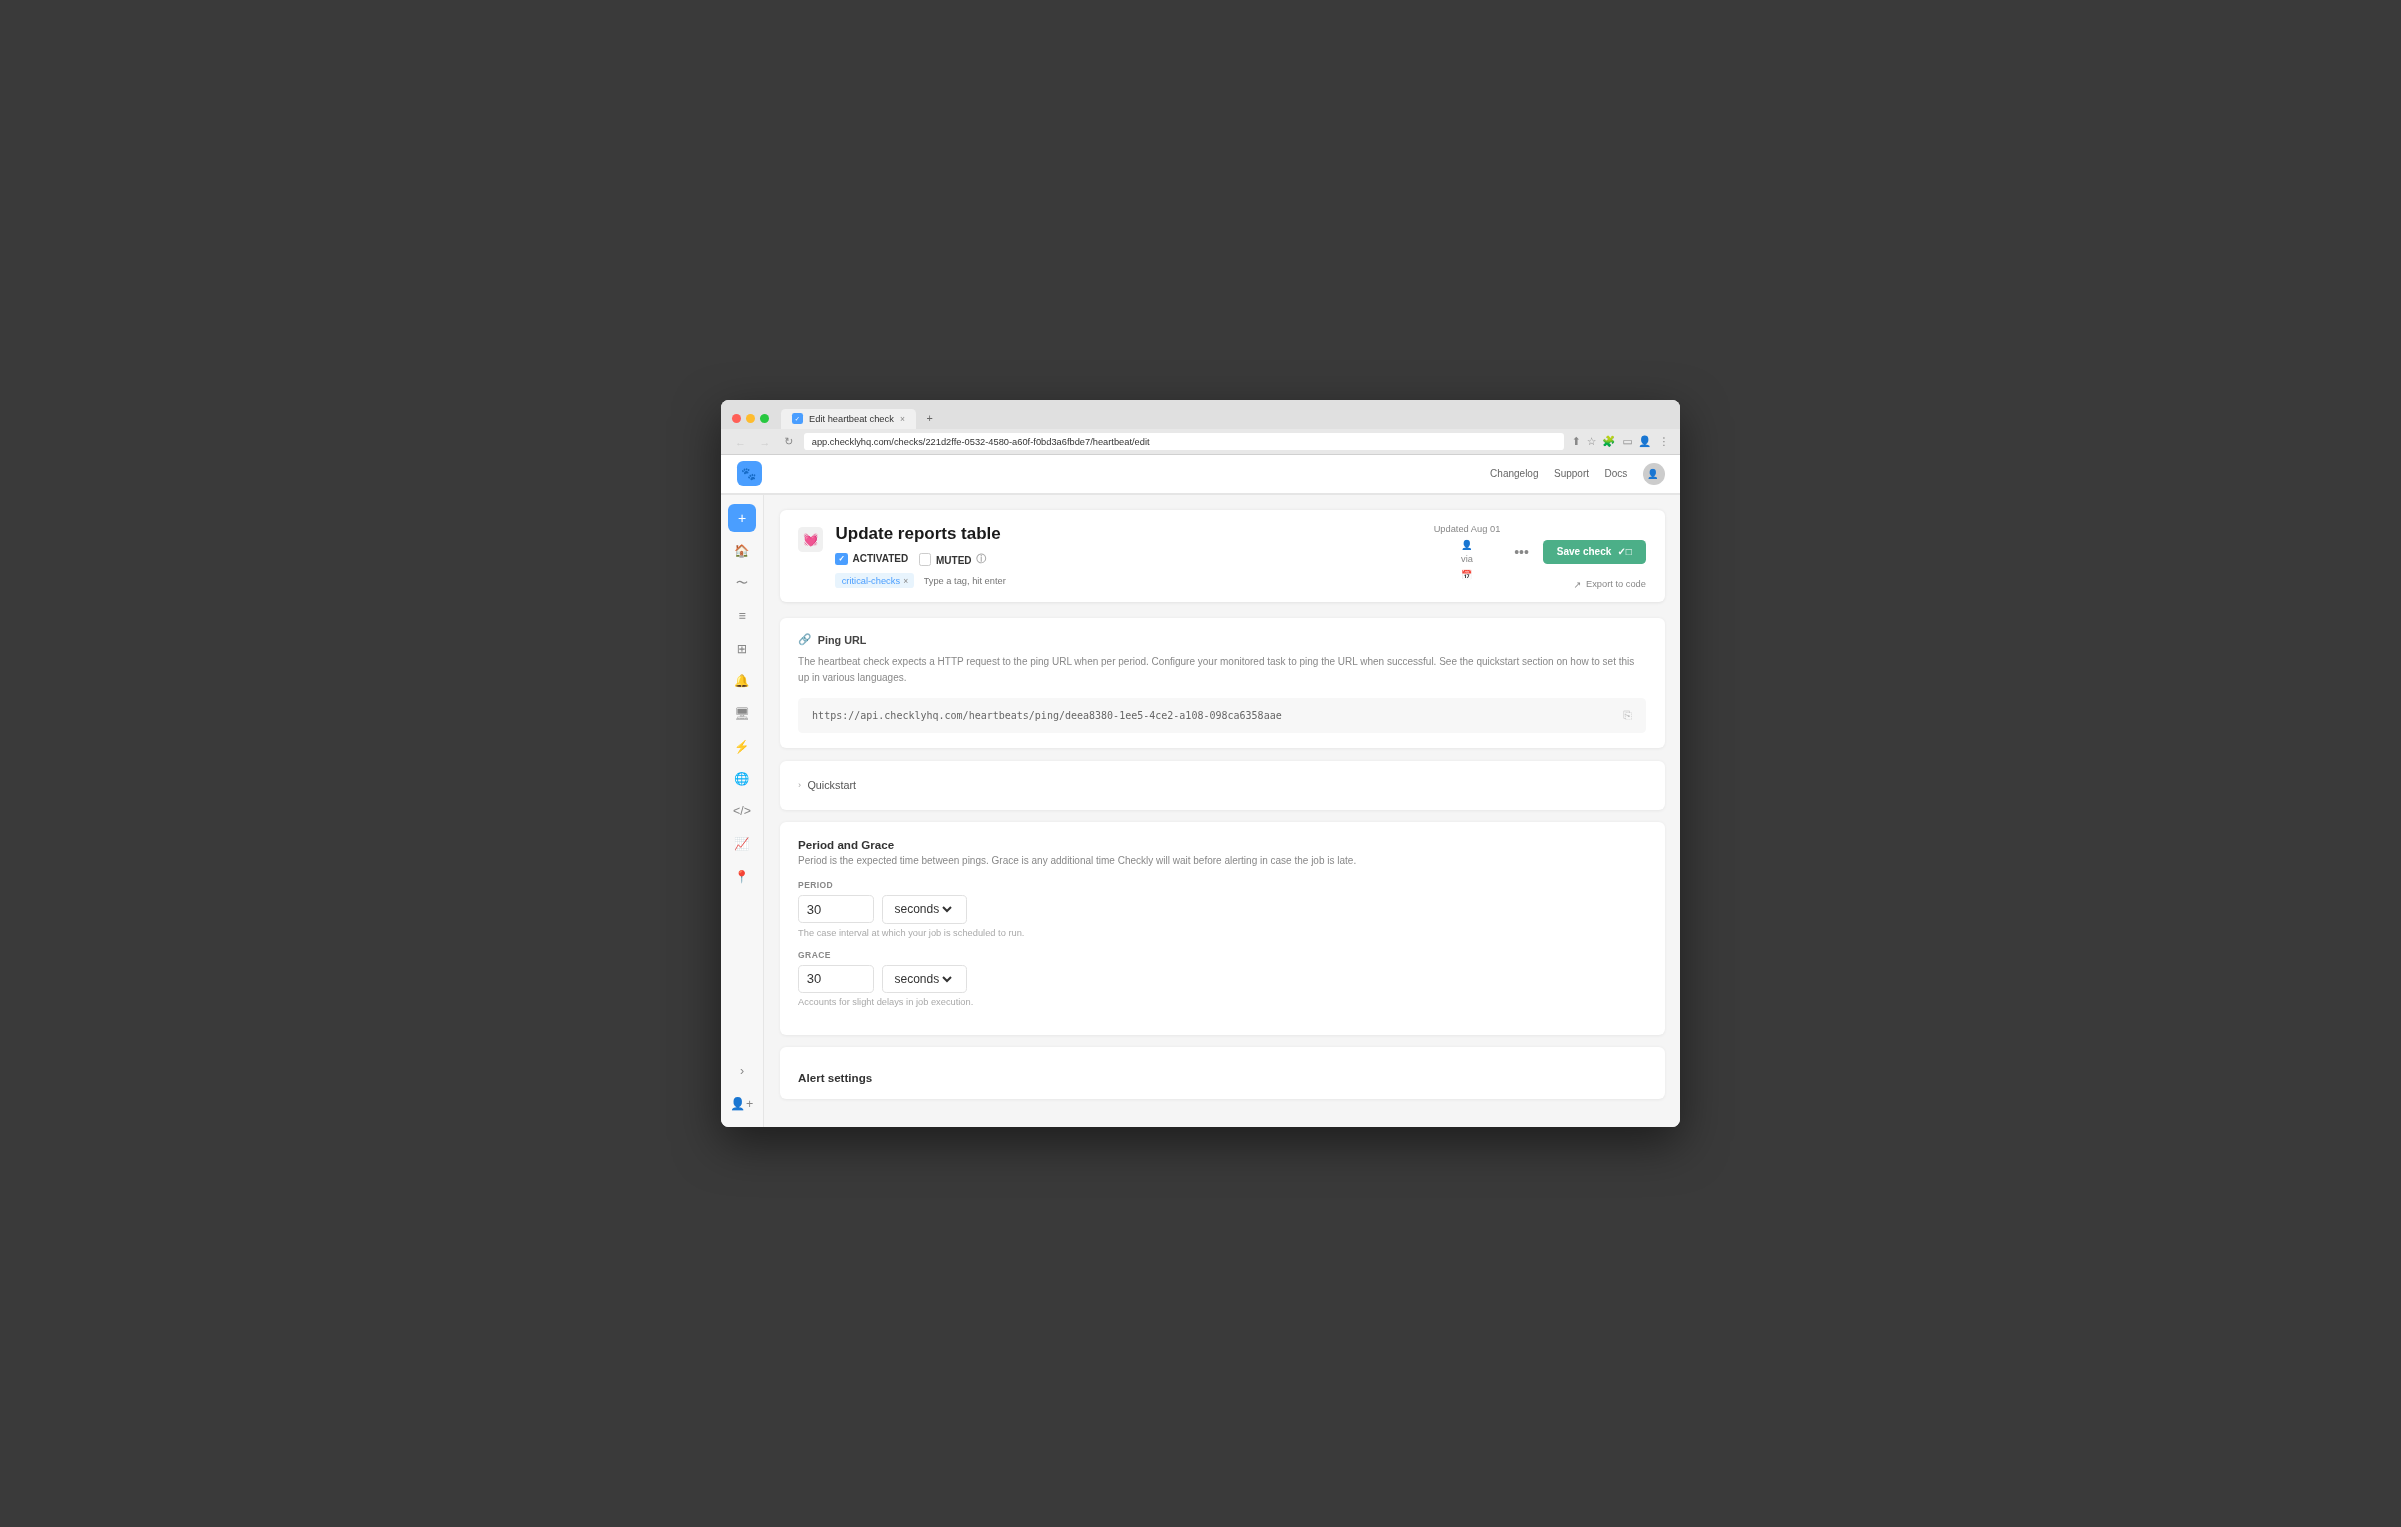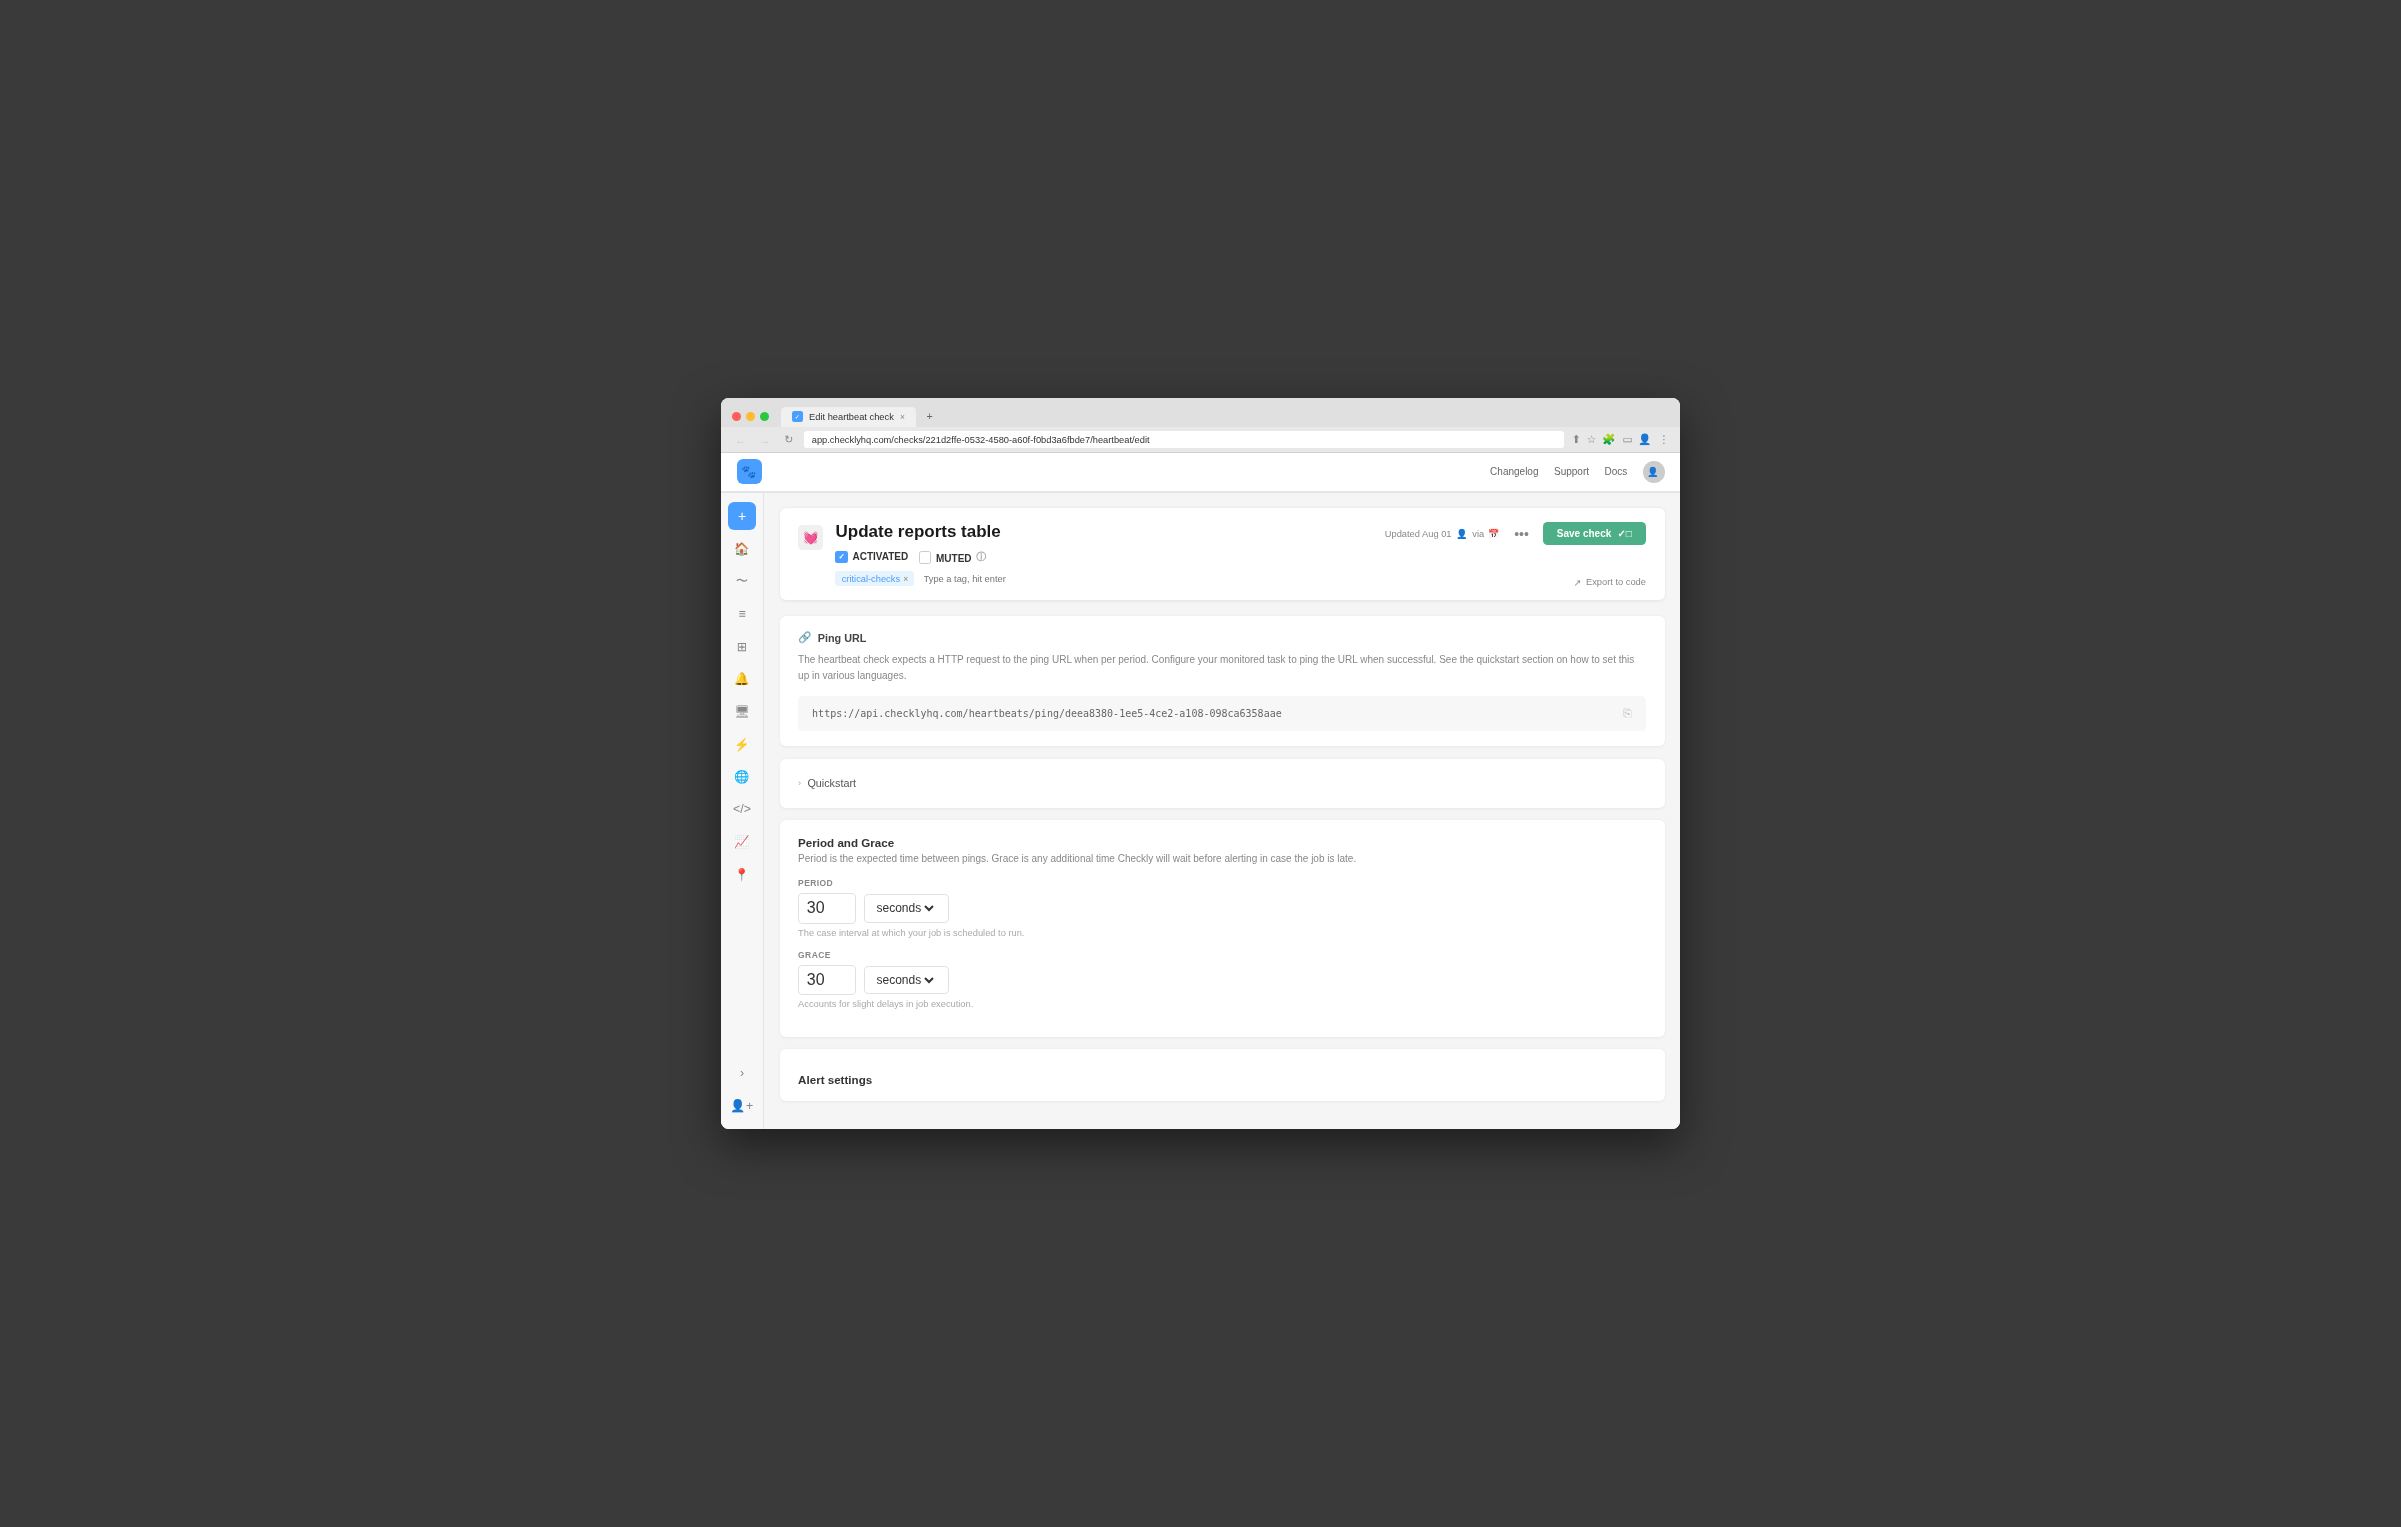--- a/index.html
+++ b/index.html
@@ -263,20 +263,21 @@
       display: flex;
       align-items: center;
       gap: 7.7px;
     }
     .updated-info {
       font-size: 9.3px;
       color: #888;
       display: flex;
       align-items: center;
       gap: 4.6px;
+      flex-direction: column;
     }
     .more-btn {
       color: #888;
       font-size: 14px;
       cursor: pointer;
       padding: 3.1px 6.2px;
     }
     .save-btn {
       background: #4caf88;
       color: white;
@@ -367,25 +368,25 @@
       text-transform: uppercase;
       letter-spacing: 0.4px;
       margin-bottom: 4.6px;
     }
     .field-row {
       display: flex;
       align-items: center;
       gap: 7.7px;
     }
     .field-input {
-      width: 58px;
+      width: 76px;
       padding: 5.4px 7.7px;
       border: 0.8px solid #e0e0e0;
       border-radius: 4.6px;
-      font-size: 16px;
+      font-size: 13px;
       color: #333;
       outline: none;
       background: white;
     }
     .field-select-wrap {
       display: flex;
       align-items: center;
       border: 0.8px solid #e0e0e0;
       border-radius: 4.6px;
       background: white;

